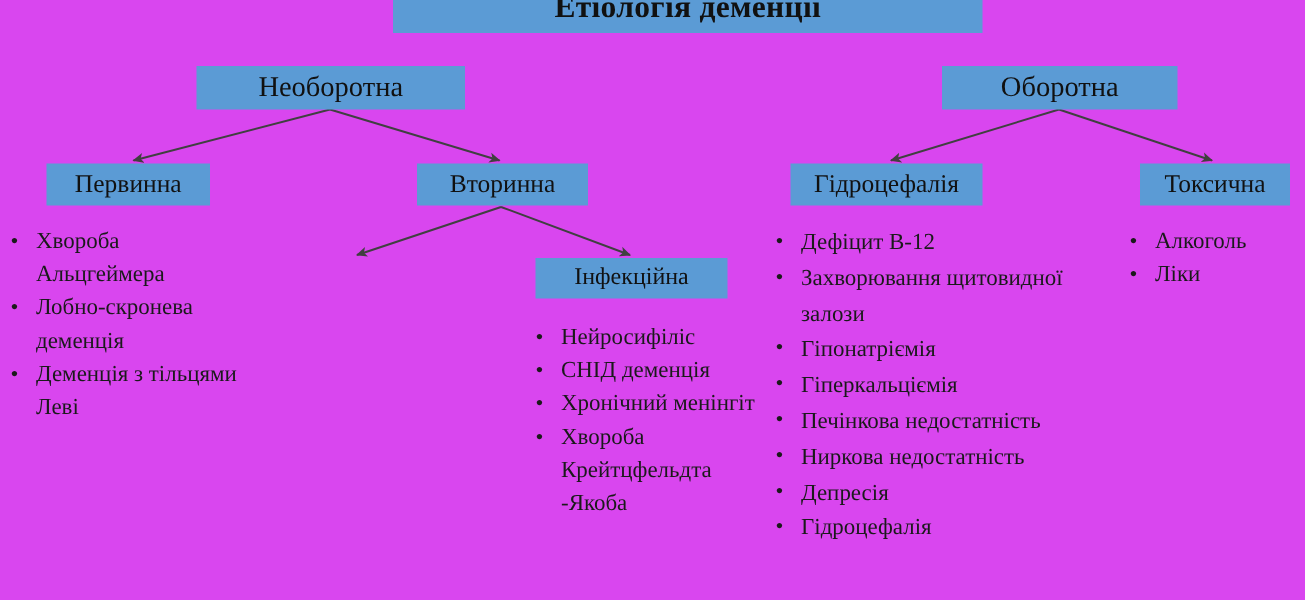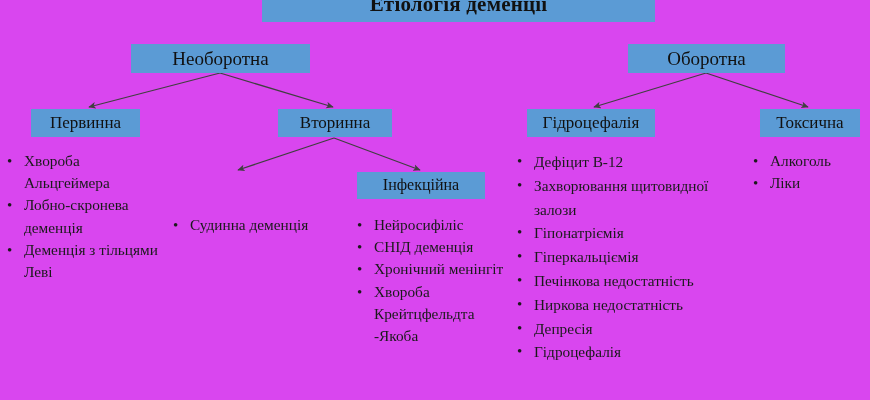--- a/index.html
+++ b/index.html
@@ -135,23 +135,20 @@
   <div class="node level3" style="left:357px; top:172px; width:128px; height:27px;">
     <span>Інфекційна</span>
   </div>
 
   <ul class="blist" id="list-primary">
       <li>Хвороба Альцгеймера</li>
       <li>Лобно-скронева деменція</li>
       <li>Деменція з тільцями Леві</li>
     </ul>
 
-  <ul class="blist" id="list-noninf">
-      <li>Судинна деменція</li>
-    </ul>
 
   <ul class="blist" id="list-inf">
       <li>Нейросифіліс</li>
       <li>СНІД деменція</li>
       <li>Хронічний менінгіт</li>
       <li>Хвороба Крейтцфельдта -Якоба</li>
     </ul>
 
   <ul class="blist" id="list-metabolic">
       <li>Дефіцит В-12</li>

